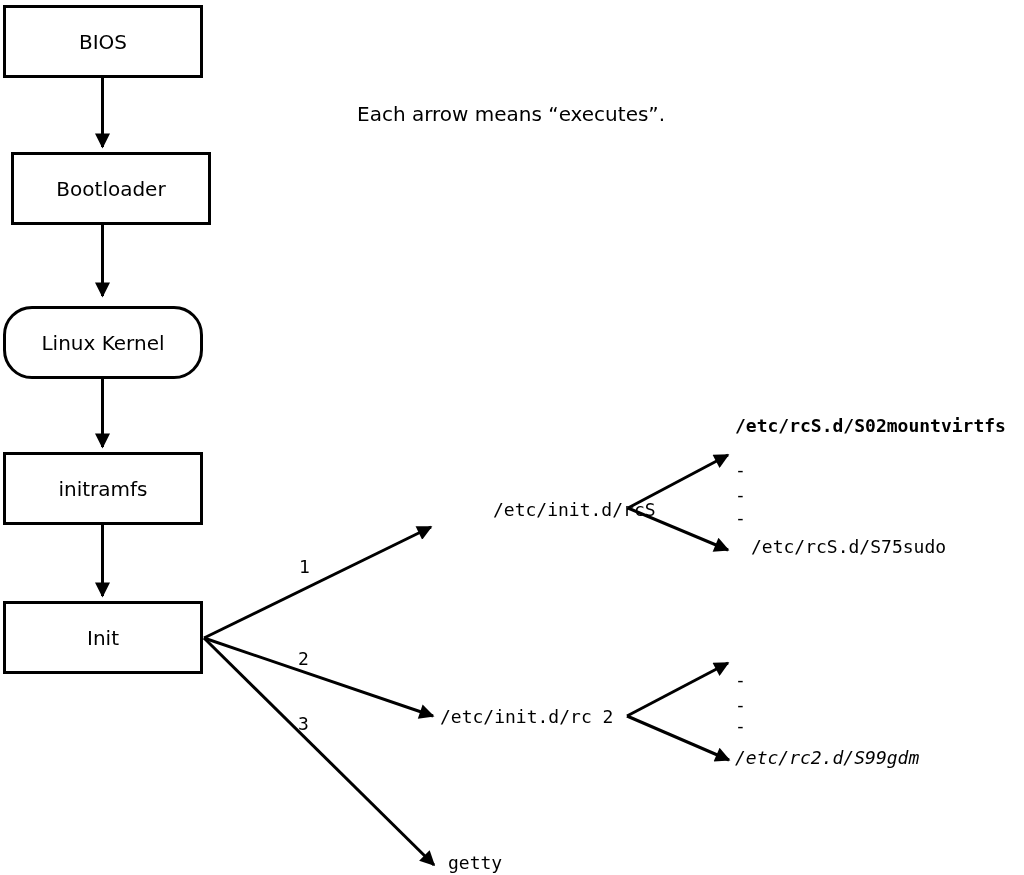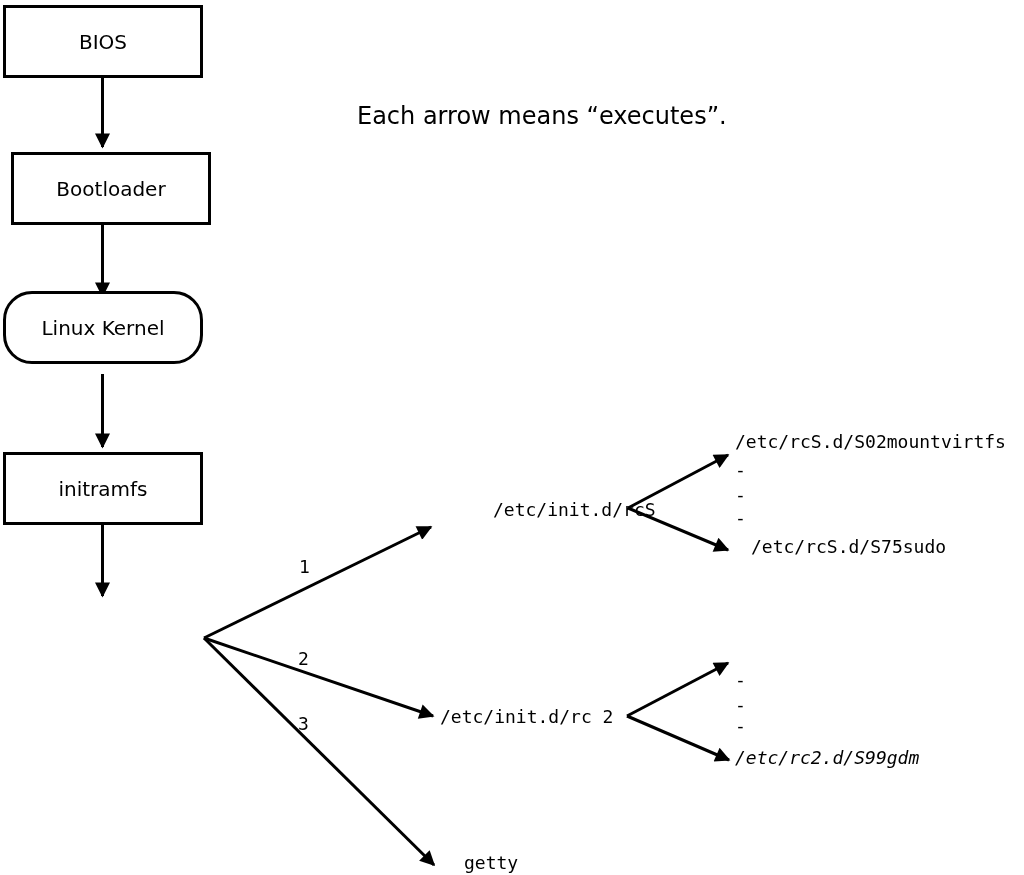--- a/index.html
+++ b/index.html
@@ -24,44 +24,44 @@
     height: 67px;
     border: 3px solid #000000;
     background: #ffffff;
     display: flex;
     align-items: center;
     justify-content: center;
     font-size: 20px;
   }
   .node-bios       { top: 5px;   }
   .node-bootloader { top: 152px; margin-left: 8px; }
-  .node-kernel     { top: 291px; border-radius: 29px; }
+  .node-kernel     { top: 306px; border-radius: 29px; }
   .node-initramfs  { top: 452px; justify-content: center; }
   .node-init       { top: 601px; }
   .annotation {
     position: absolute;
     left: 357px;
     top: 102px;
-    font-size: 24px;
+    font-size: 20px;
     white-space: pre;
   }
   .mono {
     position: absolute;
     font-family: "DejaVu Sans Mono", "Liberation Mono", monospace;
     font-size: 18px;
     line-height: 22px;
     white-space: pre;
   }
   .lbl-1 { left: 299px; top: 556px; }
   .lbl-2 { left: 298px; top: 648px; }
   .lbl-3 { left: 298px; top: 713px; }
   .rcs-label  { left: 446px; top: 499px; margin-left: 47px; }
   .rc2-label  { left: 440px; top: 706px; }
-  .getty-label{ left: 464px; top: 852px; }
-  .rcs-c0 { left: 735px; top: 431px; }
+  .getty-label{ left: 448px; top: 852px; }
+  .rcs-c0 { left: 735px; top: 415px; font-weight: bold; }
   .rcs-d1 { left: 735px; top: 459px; }
   .rcs-d2 { left: 735px; top: 484px; }
   .rcs-d3 { left: 735px; top: 507px; }
   .rcs-c4 { left: 735px; top: 536px; margin-left: 16px; }
   .rc2-c0 { left: 735px; top: 641px; }
   .rc2-d1 { left: 735px; top: 669px; }
   .rc2-d2 { left: 735px; top: 694px; }
   .rc2-d3 { left: 735px; top: 715px; }
   .rc2-c4 { left: 735px; top: 747px; font-style: italic; }
 </style>
@@ -101,20 +101,23 @@
   </div>
   <div class="node node-bootloader">
     <span>Bootloader</span>
   </div>
   <div class="node node-kernel">
     <span>Linux Kernel</span>
   </div>
   <div class="node node-initramfs">
     <span>initramfs</span>
   </div>
+  <div class="node node-init">
+    <span>Init</span>
+  </div>
 
   <div class="mono lbl-1">1</div>
   <div class="mono lbl-2">2</div>
   <div class="mono lbl-3">3</div>
 
   <div class="mono rcs-label">/etc/init.d/rcS</div>
   <div class="mono rc2-label">/etc/init.d/rc 2</div>
   <div class="mono getty-label">getty</div>
 
   <div class="mono rcs-c0">/etc/rcS.d/S02mountvirtfs</div>

